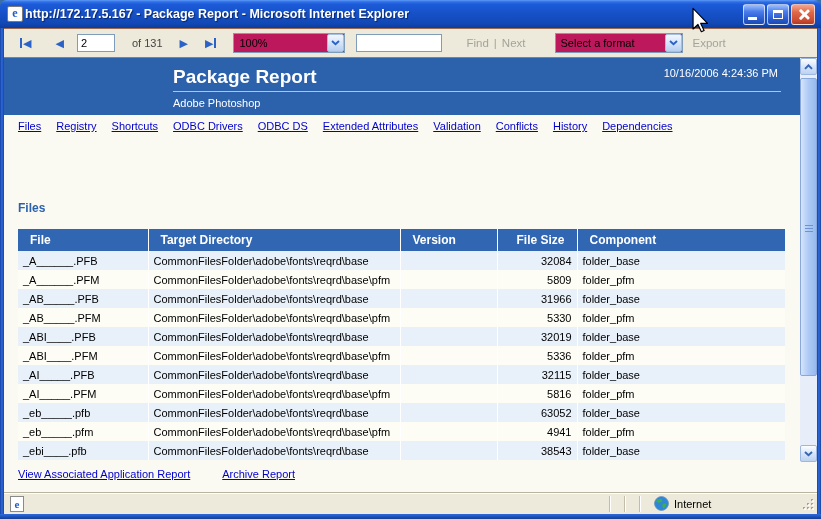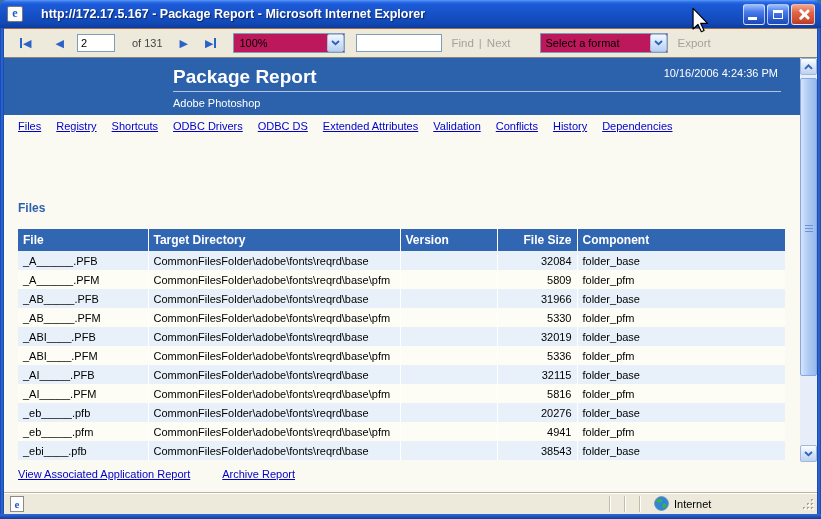--- a/index.html
+++ b/index.html
@@ -15,21 +15,21 @@
     background: linear-gradient(180deg,#5E9AF4 0%, #2E6EE8 7%, #1C5AD8 16%, #1650C6 52%, #1148B4 84%, #0C3C9E 100%);
     display:flex; align-items:center;
   }
   .tb-icon {
     width:16px; height:16px; margin-left:7px; background:#FDFDF9;
     border:1px solid #7A7A7A; border-radius:2px;
     color:#1E5AD0; font-weight:bold; font-size:12px; line-height:13px; text-align:center;
     font-family:"Liberation Serif", serif;
   }
   .tb-title {
-    margin-left:18px; color:#fff; font-weight:bold; font-size:12.5px;
+    margin-left:2px; color:#fff; font-weight:bold; font-size:12.5px;
     text-shadow:1px 1px 1px rgba(5,30,90,.8); white-space:nowrap;
   }
   .tb-buttons { position:absolute; right:6px; top:4px; display:flex; gap:2px; }
   .wbtn { width:22px; height:21px; border-radius:3px; border:1px solid rgba(255,255,255,.65); position:relative; }
   .wbtn-blue { background: linear-gradient(180deg,#9CC0FC 0%,#4A7CEC 35%,#2656C8 80%,#1E4AB0 100%); }
   .wbtn-close { width:24px; background: linear-gradient(180deg,#F4A68E 0%,#E06848 38%,#CC4C32 80%,#B03C24 100%); }
   .g-min { position:absolute; left:4px; bottom:4px; width:9px; height:3px; background:#fff; }
   .g-max { position:absolute; left:5px; top:5px; width:10px; height:9px; border:1px solid #fff; border-top:3px solid #fff; }
   .g-close { position:absolute; left:5px; top:3px; width:13px; height:13px; }
   .g-close::before,.g-close::after {
@@ -74,21 +74,21 @@
   .rpt-subtitle { position:absolute; left:169px; top:39px; font-size:11px; }
   .rpt-date { position:absolute; right:22px; top:9px; font-size:11px; }
   
   .nav { position:absolute; left:14px; top:62px; display:flex; gap:15px; font-size:11px; }
   .nav a, .footer-links a { color:#0000CC; text-decoration:underline; cursor:pointer; white-space:nowrap; }
   
   .section-heading { position:absolute; left:14px; top:143px; color:#2B61AE; font-weight:bold; font-size:12px; }
   .files-table { position:absolute; left:14px; top:171px; width:767px; border-collapse:collapse; table-layout:fixed; }
   .files-table th {
     background:#3166B2; color:#fff; font-weight:bold; font-size:12px; text-align:left;
-    height:22px; padding:0 5px; overflow:hidden; white-space:nowrap;
+    height:22px; padding:0 12px; overflow:hidden; white-space:nowrap;
   }
   .files-table td { height:19px; font-size:11px; color:#000; padding:0 5px; overflow:hidden; white-space:nowrap; }
   .files-table th + th, .files-table td + td { border-left:1px solid #FFFFFF; }
   .files-table th:nth-child(4), .files-table td:nth-child(4) { text-align:right; }
   .files-table tbody tr:nth-child(odd)  { background:#E8F1FA; }
   .files-table tbody tr:nth-child(even) { background:#FDFDF5; }
   .footer-links { position:absolute; left:14px; top:410px; display:flex; gap:32px; font-size:11px; }
   
   .scrollbar { position:absolute; right:0; top:0; width:17px; height:404px; background:#E7EEFA; }
   .sb-btn { position:absolute; left:0; width:17px; height:17px;
@@ -160,21 +160,21 @@
     </div>
     <div class="xp-select" style="margin-left:17px; width:112px">
       <span class="val">100%</span>
       <span class="dd-btn">
         <svg width="9" height="6" viewBox="0 0 9 6">
             <path d="M1 1 L4.5 4.3 L8 1" fill="none" stroke="#2B62C8" stroke-width="1.9"></path>
           </svg>
       </span>
     </div>
     <input class="find-input" style="margin-left: 11px;" value="">
-    <span class="gray-label" style="margin-left:9px">Find</span>
+    <span class="gray-label" style="margin-left:24px">Find</span>
     <span class="gray-label" style="margin-left:5px">|</span>
     <span class="gray-label" style="margin-left:5px">Next</span>
     <div class="xp-select" style="margin-left:29px; width:128px">
       <span class="val">Select a format</span>
       <span class="dd-btn">
         <svg width="9" height="6" viewBox="0 0 9 6">
             <path d="M1 1 L4.5 4.3 L8 1" fill="none" stroke="#2B62C8" stroke-width="1.9"></path>
           </svg>
       </span>
     </div>
@@ -275,21 +275,21 @@
             <td>_AI_____.PFM</td>
             <td>CommonFilesFolder\adobe\fonts\reqrd\base\pfm</td>
             <td></td>
             <td>5816</td>
             <td>folder_pfm</td>
           </tr>
           <tr>
             <td>_eb_____.pfb</td>
             <td>CommonFilesFolder\adobe\fonts\reqrd\base</td>
             <td></td>
-            <td>20276</td>
+            <td>63052</td>
             <td>folder_base</td>
           </tr>
           <tr>
             <td>_eb_____.pfm</td>
             <td>CommonFilesFolder\adobe\fonts\reqrd\base\pfm</td>
             <td></td>
             <td>4941</td>
             <td>folder_pfm</td>
           </tr>
           <tr>

